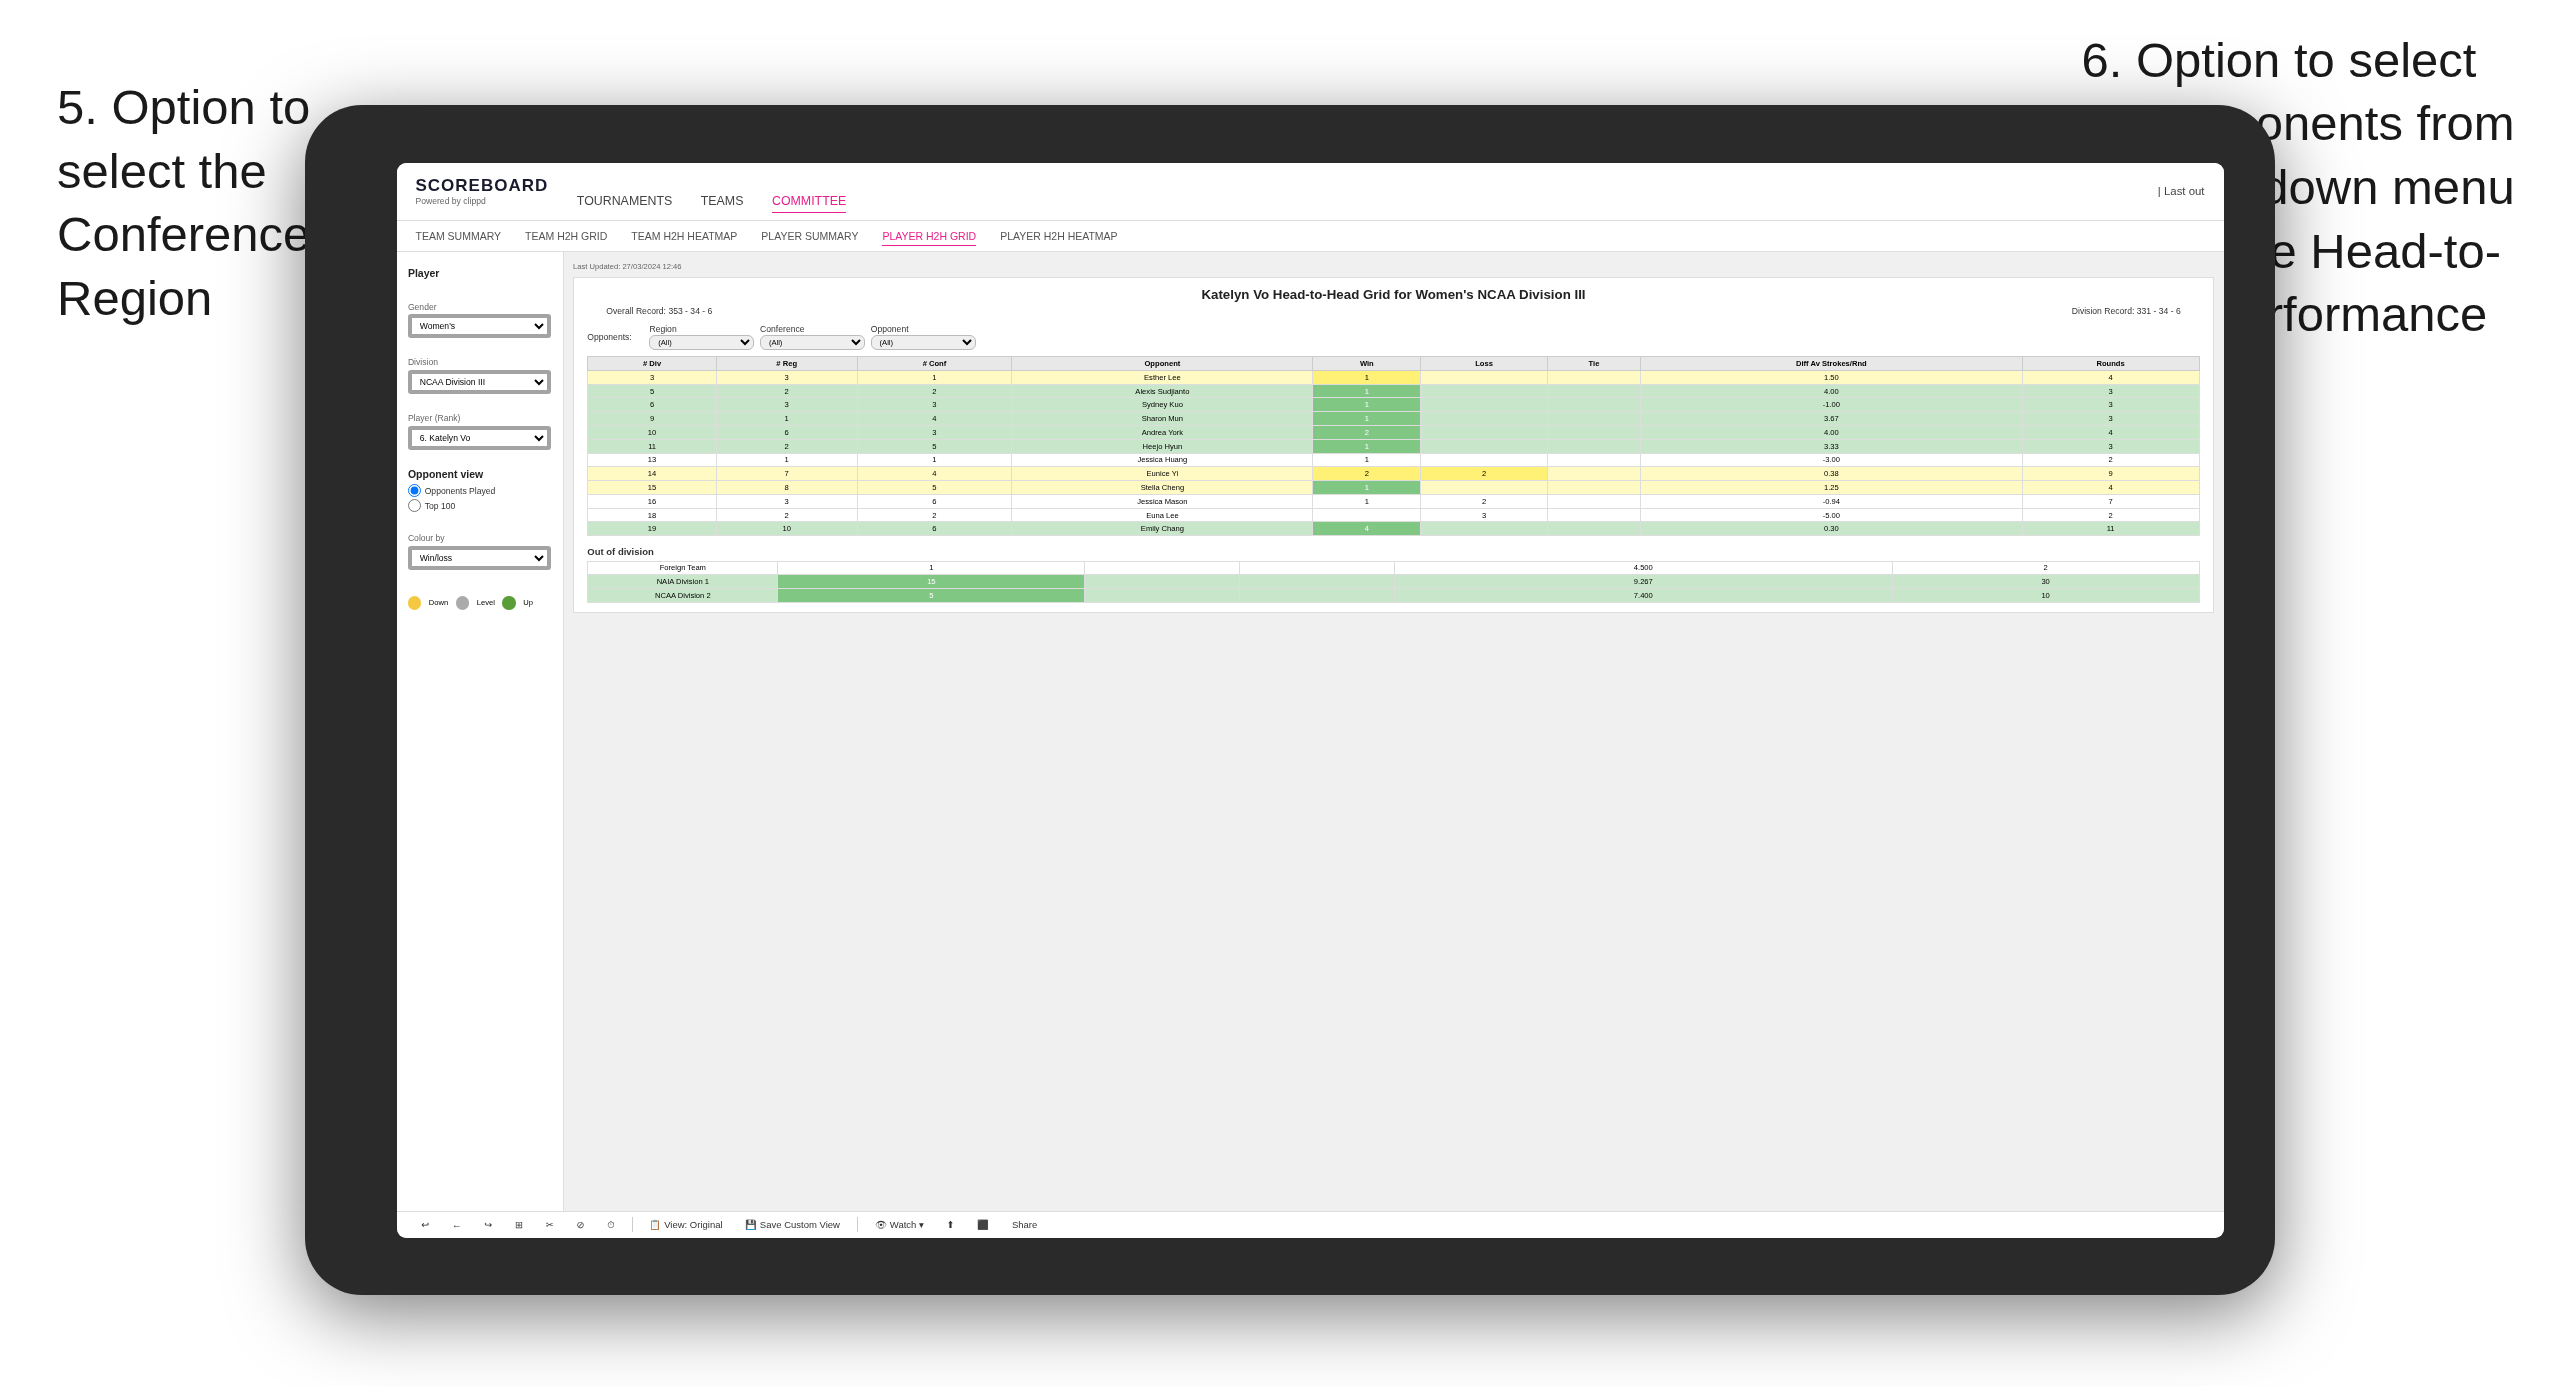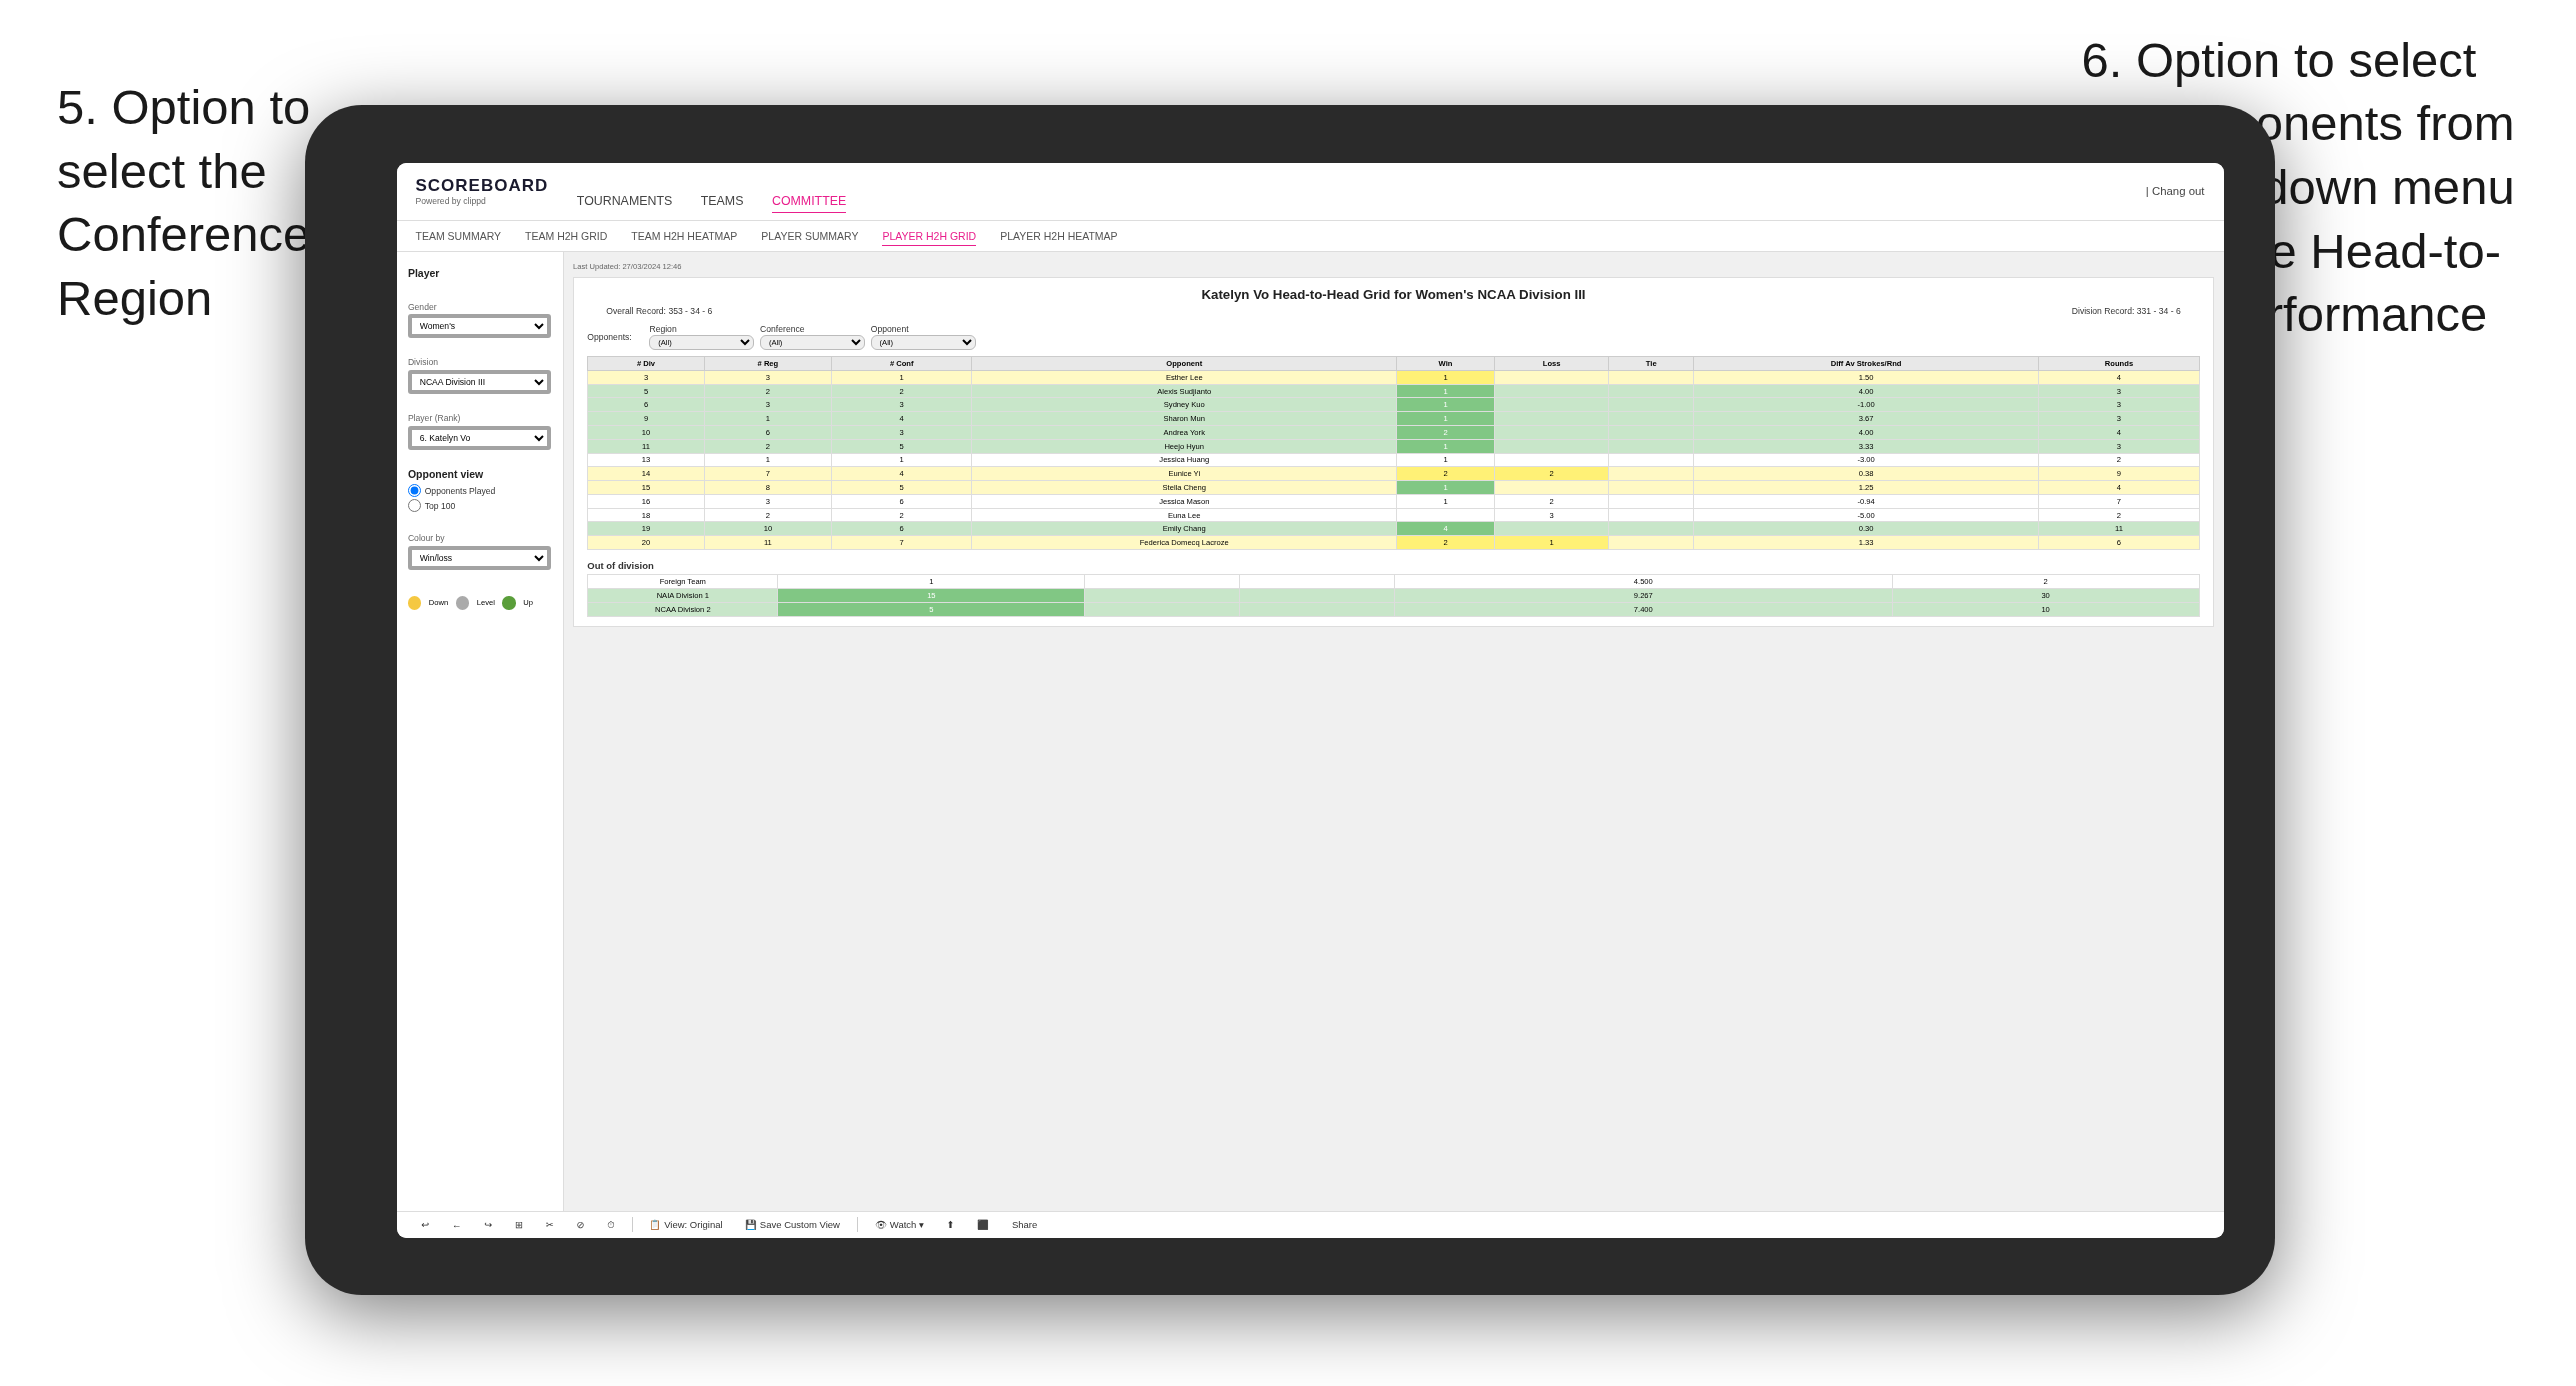--- a/index.html
+++ b/index.html
@@ -403,21 +403,21 @@
       <div class="logo-area">
         <span class="logo-text">SCOREBOARD</span>
         <span class="logo-sub">Powered by clippd</span>
       </div>
       <div class="nav-items">
         <span class="nav-item">TOURNAMENTS</span>
         <span class="nav-item">TEAMS</span>
         <span class="nav-item active">COMMITTEE</span>
       </div>
       <div class="nav-right">
-        <span>| Chang out</span>
+        <span>| Last out</span>
       </div>
     </div>
 
     <div class="sub-nav">
       <span class="sub-nav-item">TEAM SUMMARY</span>
       <span class="sub-nav-item">TEAM H2H GRID</span>
       <span class="sub-nav-item">TEAM H2H HEATMAP</span>
       <span class="sub-nav-item">PLAYER SUMMARY</span>
       <span class="sub-nav-item active">PLAYER H2H GRID</span>
       <span class="sub-nav-item">PLAYER H2H HEATMAP</span>
@@ -654,31 +654,20 @@
               <tr class="row-green">
                 <td>19</td>
                   <td>10</td>
                   <td>6</td>
                 <td class="td-name">Emily Chang</td>
                 <td class="cell-green">4</td>
                   <td></td>
                   <td></td>
                 <td>0.30</td>
                   <td>11</td>
-              </tr>
-              <tr class="row-yellow">
-                <td>20</td>
-                  <td>11</td>
-                  <td>7</td>
-                <td class="td-name">Federica Domecq Lacroze</td>
-                <td class="cell-yellow">2</td>
-                  <td class="cell-yellow">1</td>
-                  <td></td>
-                <td>1.33</td>
-                  <td>6</td>
               </tr>
             </tbody>
           </table>
 
           <div class="out-of-division">
             <div class="out-of-division-title">Out of division</div>
             <table class="data-table">
               <tbody>
                 <tr>
                   <td class="td-name" style="width:190px">Foreign Team</td>

